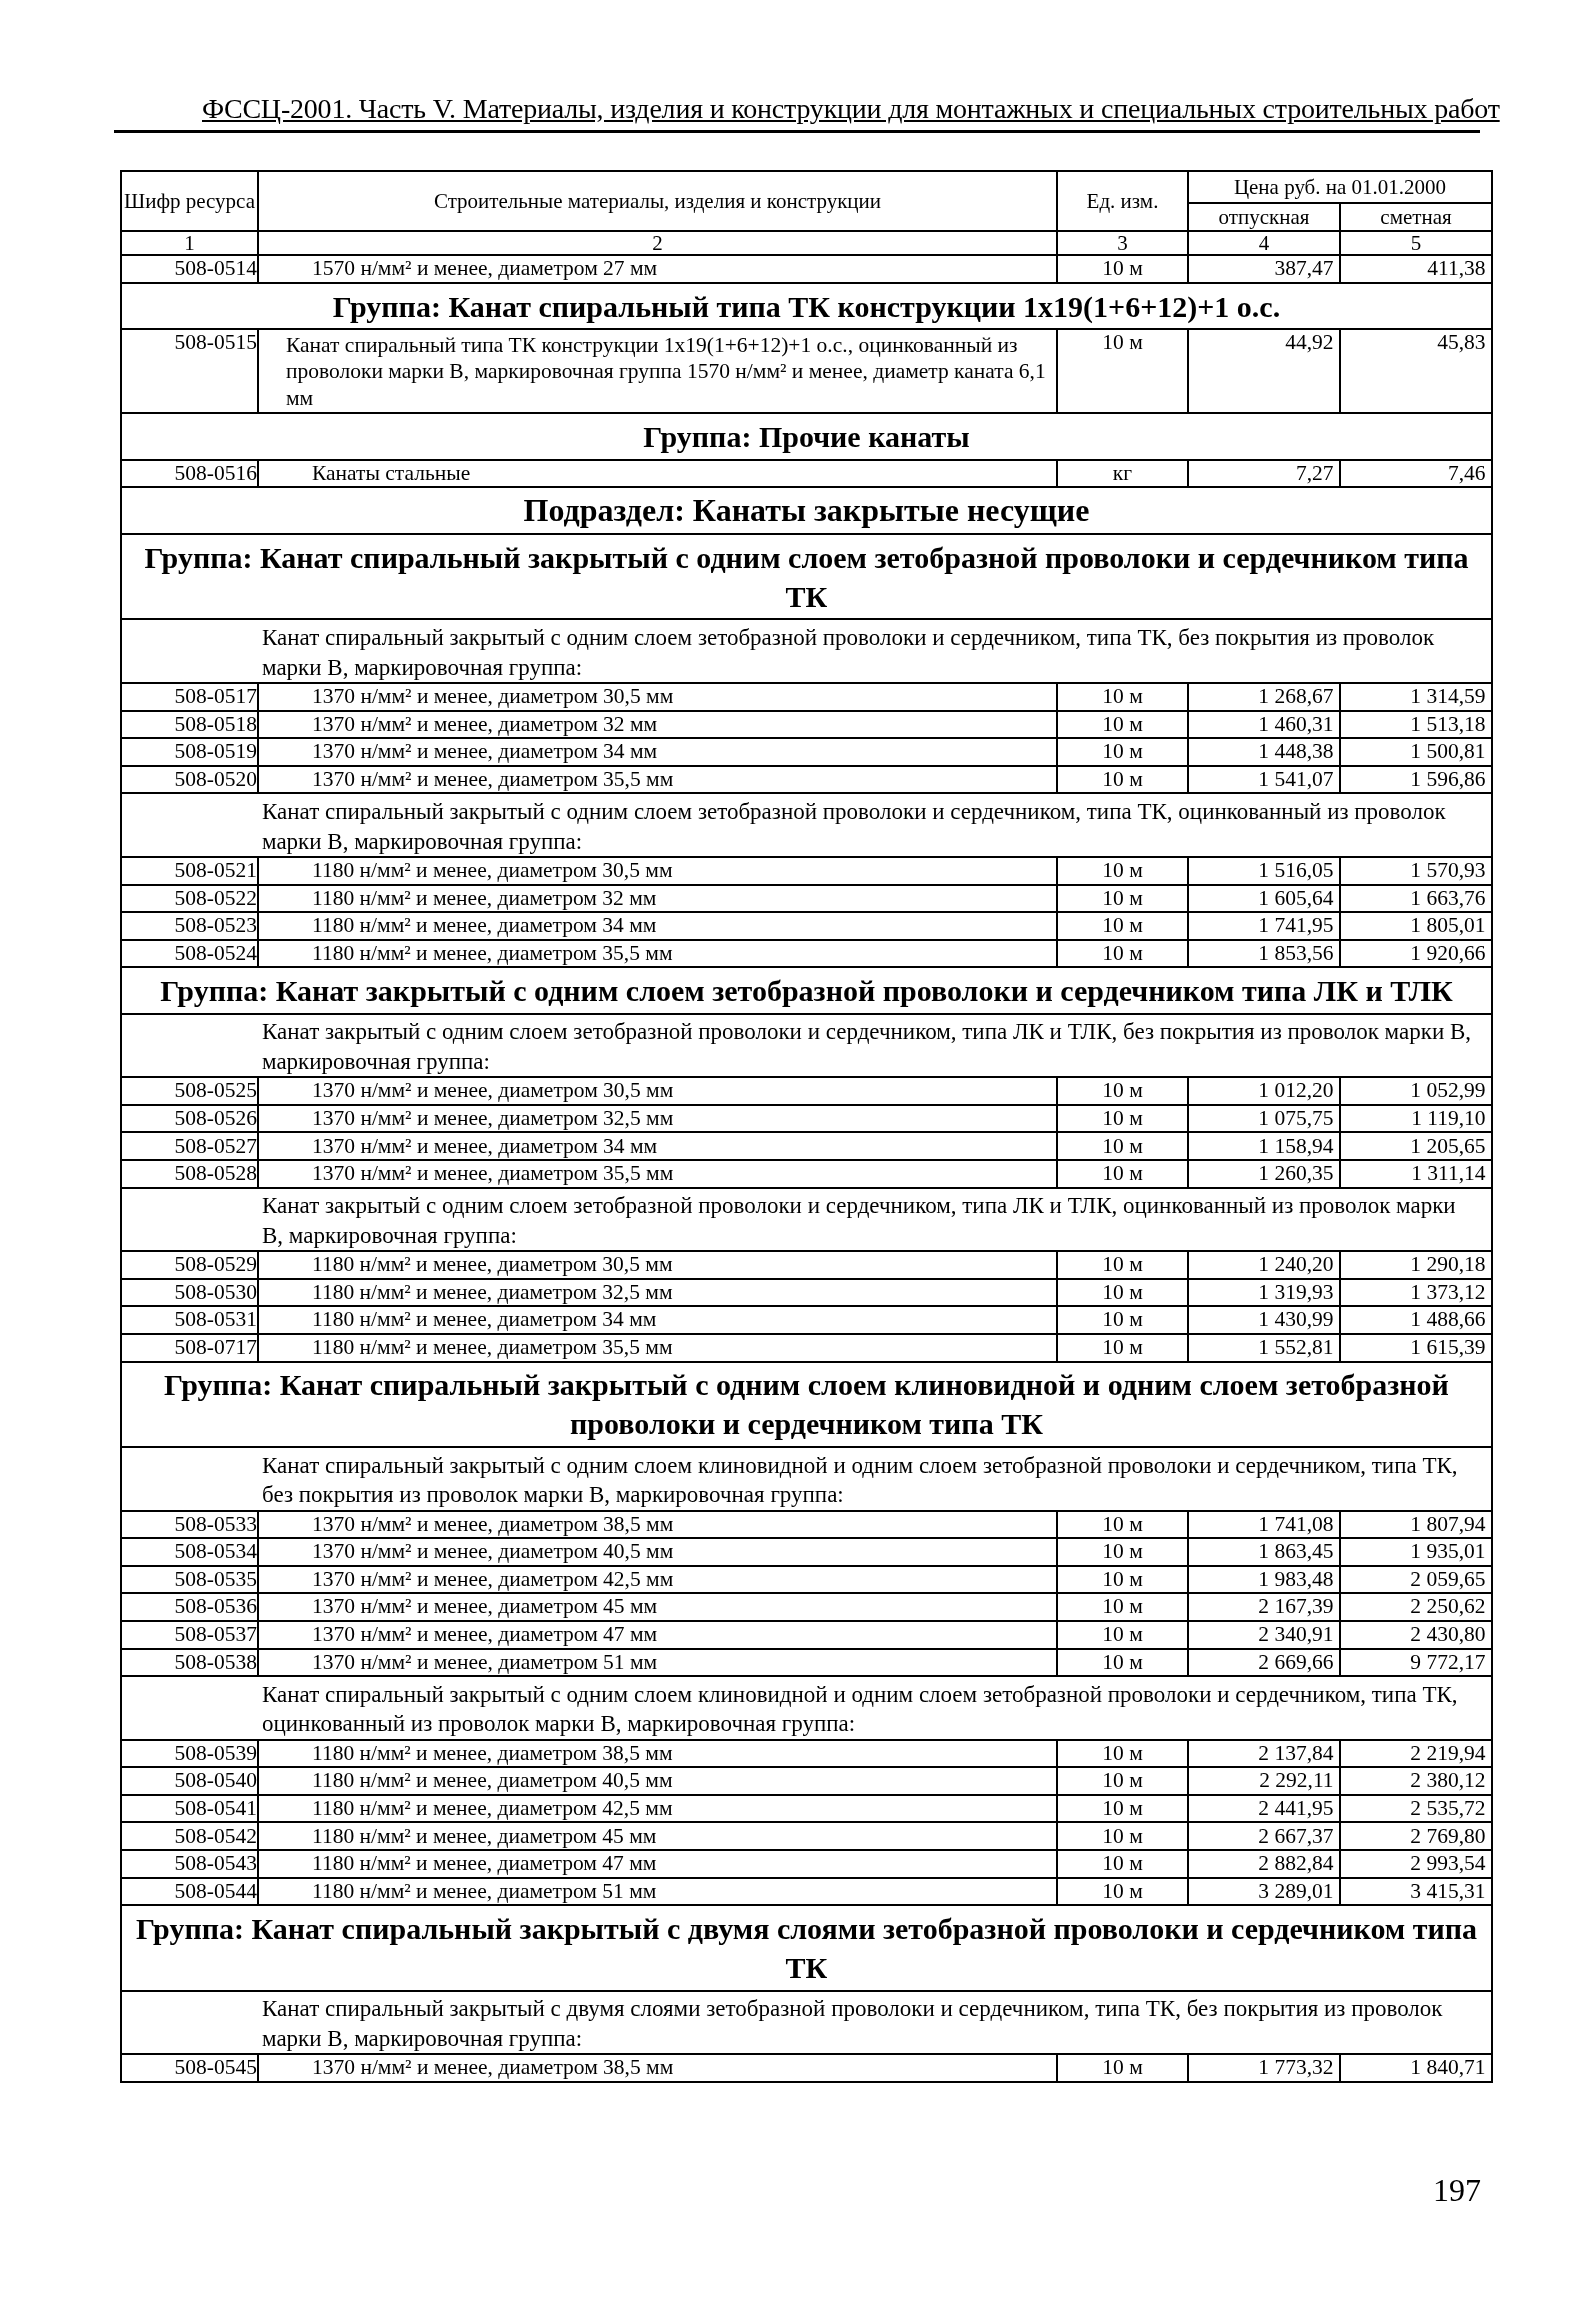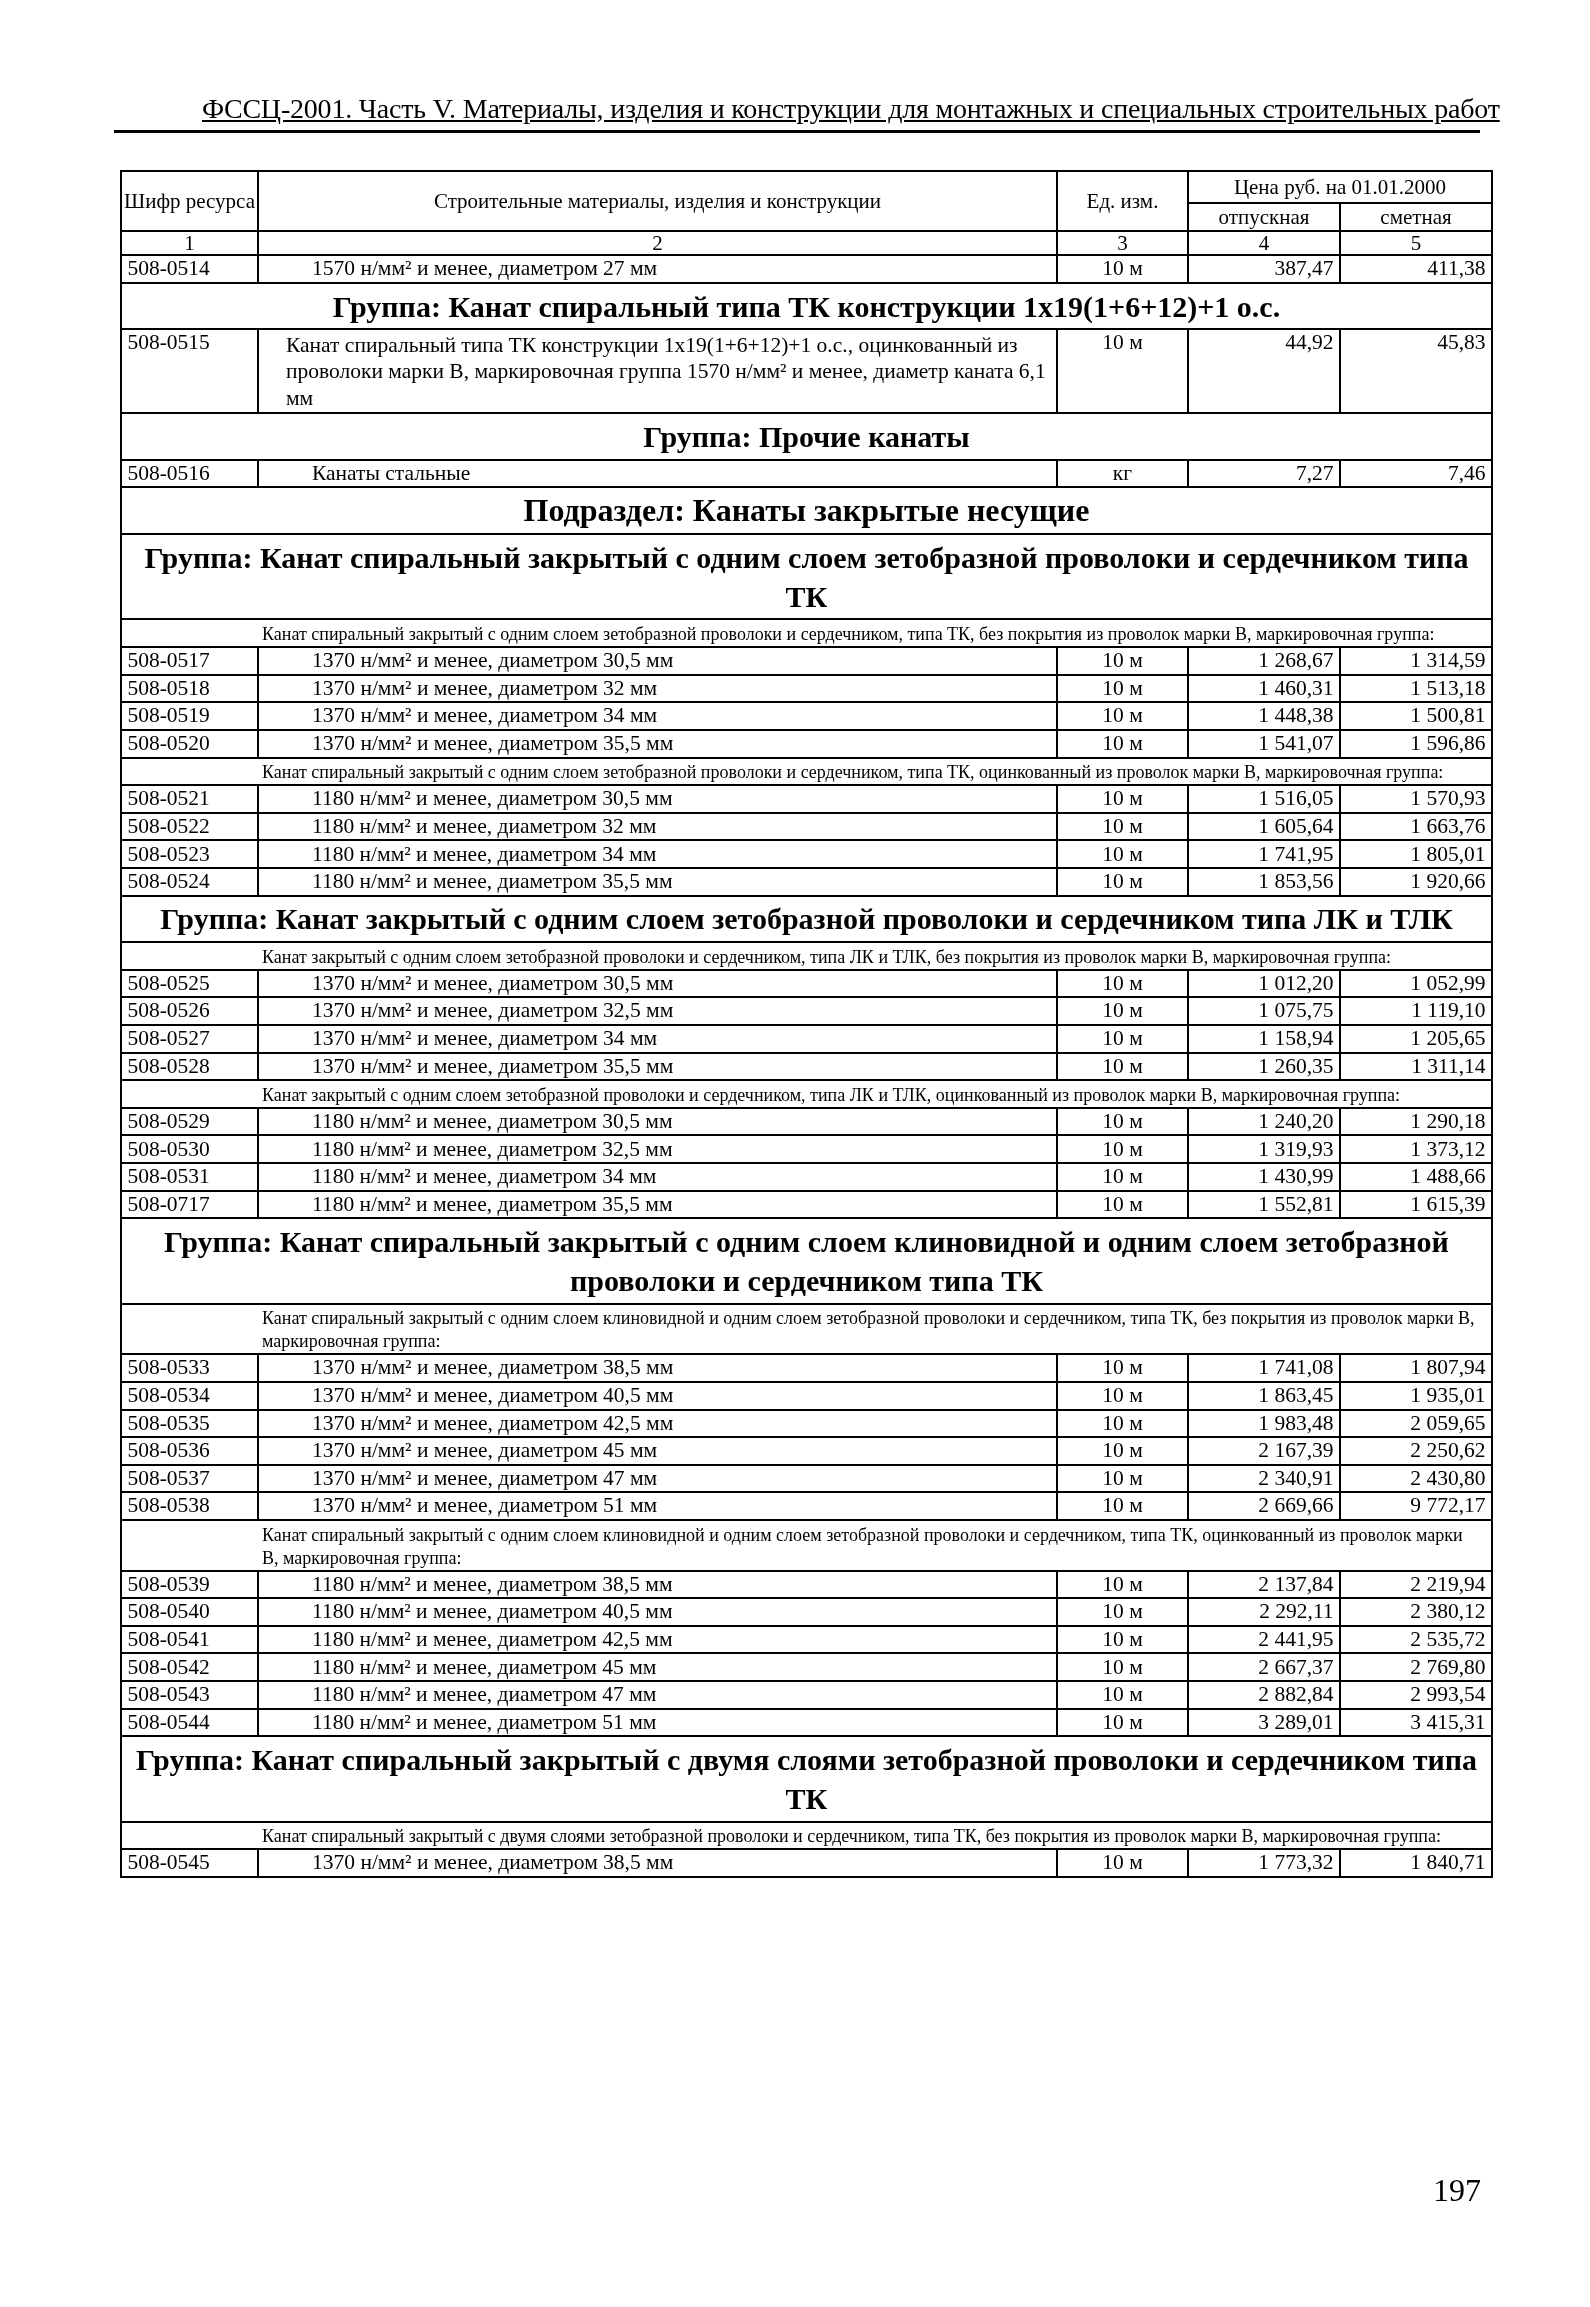--- a/index.html
+++ b/index.html
@@ -11,31 +11,31 @@
   table.price { position:absolute; left:120px; top:170px; width:1371px;
          border-collapse:collapse; table-layout:fixed; }
   table.price td, table.price th { border:2px solid #000; padding:0; font-weight:normal; }
   th { font-size:21px; line-height:1.25; text-align:center; vertical-align:middle; }
   col.c1 { width:137px; } col.c2 { width:799px; } col.c3 { width:131px; }
   col.c4 { width:152px; } col.c5 { width:152px; }
   tr.hdr1 { height:32px; } tr.hdr2 { height:27px; }
   tr.idx { height:24px; }
   tr.idx td { font-size:21px; text-align:center; line-height:1; }
   tr.row td { font-size:21.5px; line-height:1; height:25.6px; vertical-align:middle; white-space:nowrap; }
-  td.code { text-align:left; padding-left:5.4px !important; }
+  td.code { text-align:right; padding-left:5.4px !important; }
   td.name { padding-left:53px !important; }
   td.name.long { padding-left:27px !important; white-space:normal !important; line-height:1.25 !important; vertical-align:top !important; }
   td.unit { text-align:center; }
   td.num { text-align:right; padding-right:5.4px !important; }
   tr.row.tall td { vertical-align:top; padding-top:1.3px;margin-top:32px; }
   tr.group td { font-family:"Liberation Serif","DejaVu Serif",serif; font-weight:bold; font-size:30px;
          text-align:center; line-height:1.3; padding:2.7px 6.7px; }
   tr.subsection td { font-weight:bold; font-size:32px; text-align:center; padding:4px 0; }
   tr.desc td { border-left:2px solid #000; border-right:2px solid #000; }
-  tr.desc td .desc-text { display:block; font-size:18px; line-height:1.28; padding:2.7px 13.5px 0 140px; }
+  tr.desc td .desc-text { display:block; font-size:23px; line-height:1.28; padding:2.7px 13.5px 0 140px; }
   .page-number { position:absolute; left:1433px; top:2172px; font-size:32px; }
 </style>
 </head>
 <body>
 
 <div class="running-header">ФССЦ-2001. Часть V. Материалы, изделия и конструкции для монтажных и специальных строительных работ</div>
 <div class="header-rule"></div>
 
 <table class="price">
   <colgroup>

